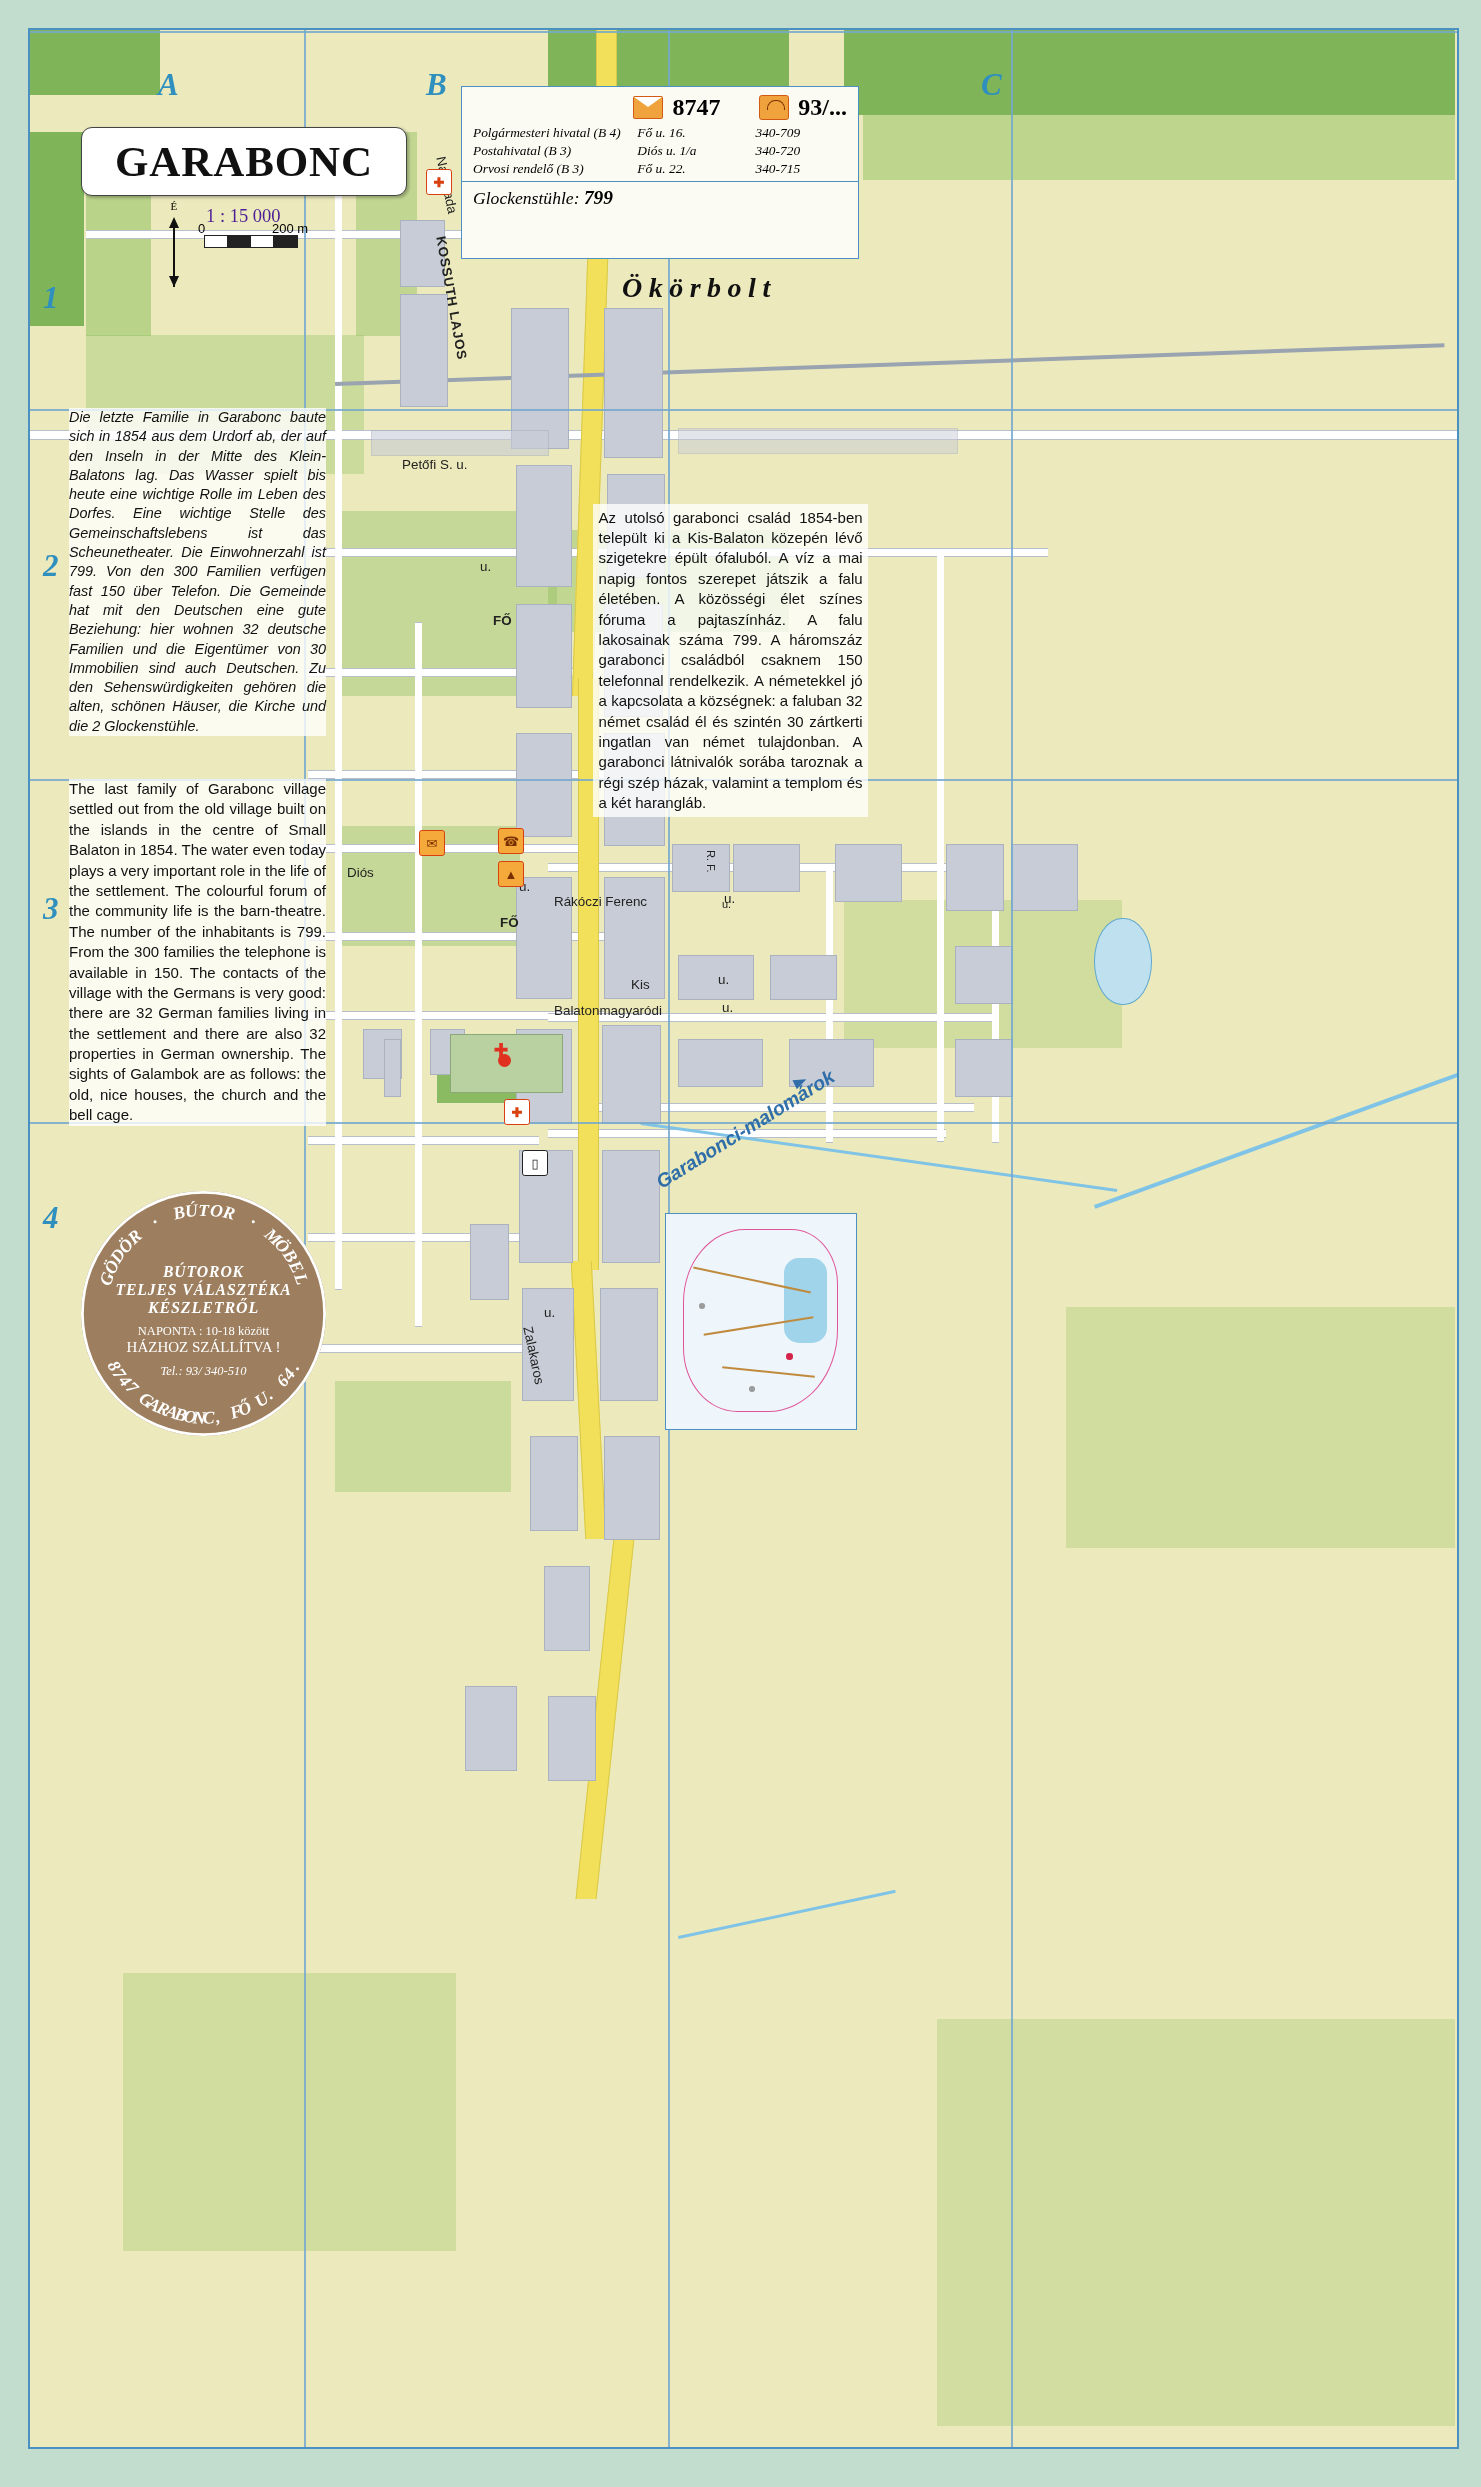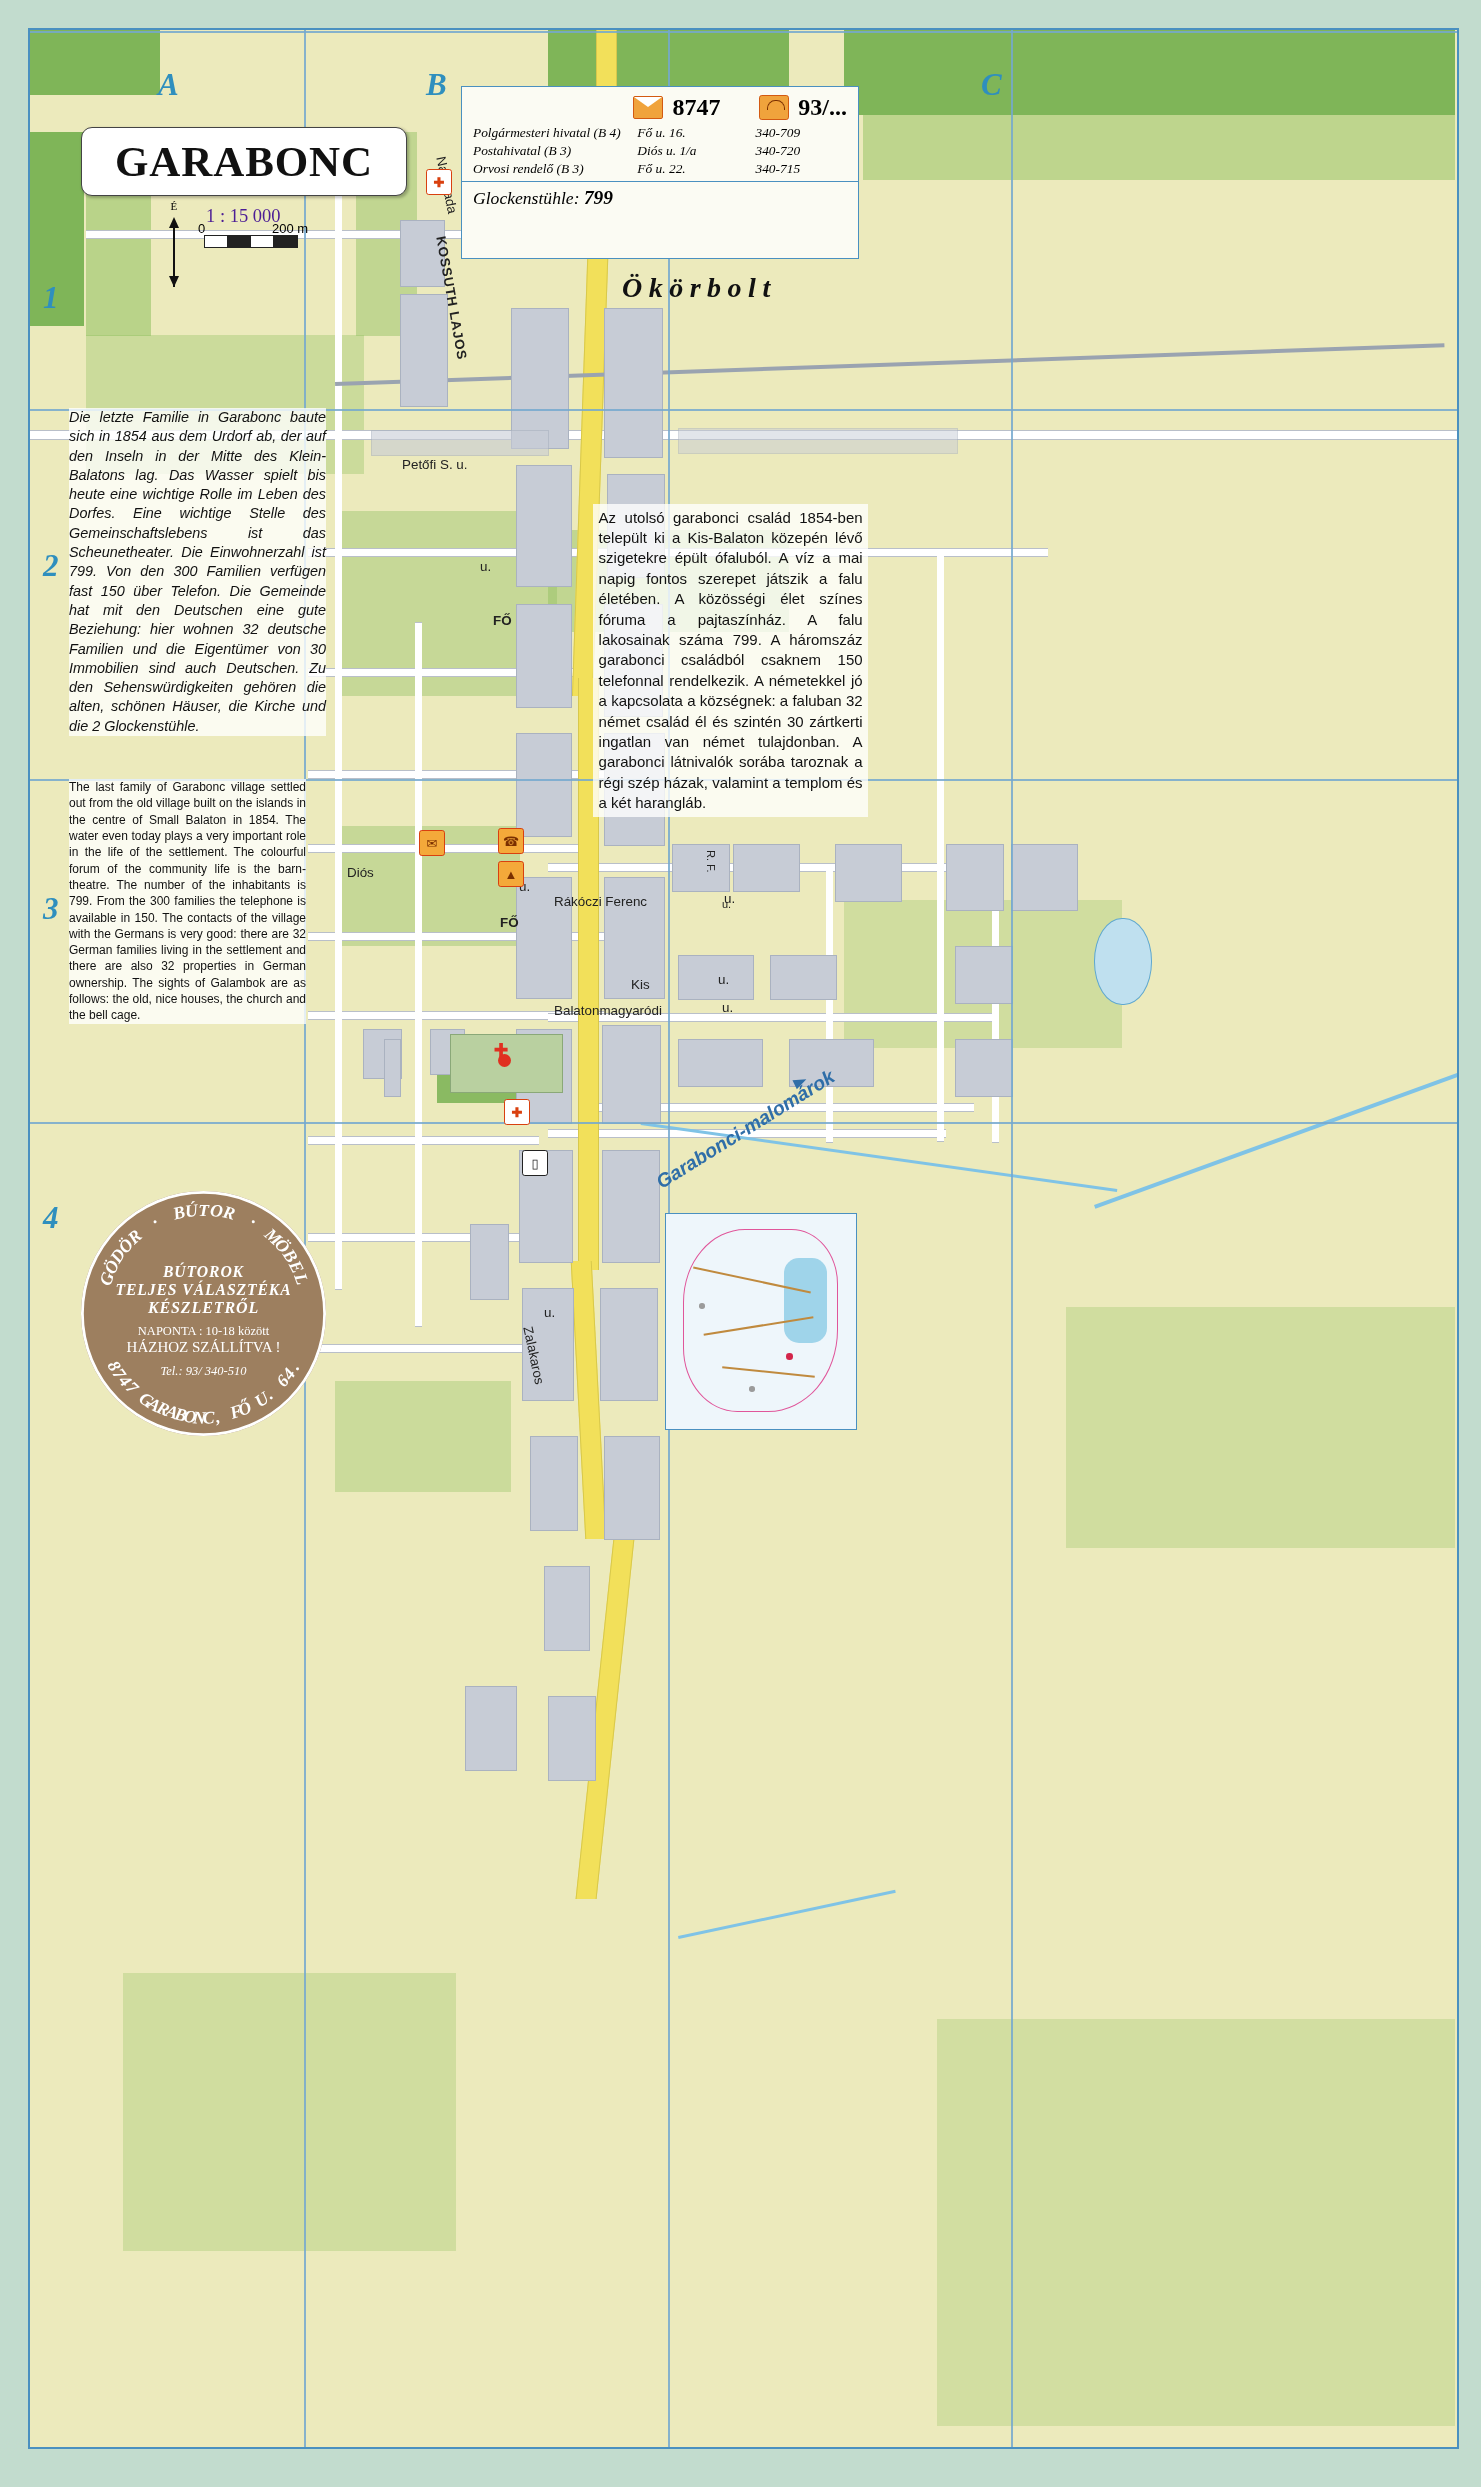--- a/index.html
+++ b/index.html
@@ -48,21 +48,21 @@
   #info-rows .r{display:flex;margin-bottom:1.9px;}
   #info-rows .c1{width:167px;}
   #info-rows .c2{width:120px;}
   #info-rows .c3{width:93px;text-align:left;}
   #pop-line{padding:5.6px 11px;font-style:italic;font-family:"Liberation Serif",serif;font-size:17.6px;border-top:0.9px solid #4a90c0;margin-top:3.7px;}
   #pop-line b{font-size:19.4px;}
 
   
   .textpanel{position:absolute;background:rgba(255,255,255,.78);font-family:"Liberation Sans",sans-serif;text-align:justify;color:#111;}
   #de-text{left:39px;top:378px;width:257px;font-style:italic;font-size:14.4px;line-height:1.34;}
-  #en-text{left:39px;top:749px;width:237px;font-size:12px;line-height:1.36;}
+  #en-text{left:39px;top:749px;width:257px;font-size:15px;line-height:1.36;}
   #hu-text{left:563px;top:474px;width:264px;font-size:15px;line-height:1.36;padding:3.7px 5.6px;}
   .streetname{position:absolute;font-size:13.4px;color:#222;white-space:nowrap;}
   .rotated{transform-origin:left top;}
 
   #okorbolt{position:absolute;left:592px;top:242px;font-family:"Liberation Serif",serif;font-style:italic;font-weight:bold;font-size:28px;letter-spacing:6.5px;color:#111;}
 
   
   .micon{position:absolute;width:24px;height:24px;background:#f4a93a;border:1.9px solid #d9400f;border-radius:2.8px;display:flex;align-items:center;justify-content:center;font-size:13px;color:#7a2f00;}
   .cross{position:absolute;color:#e03020;font-size:24px;font-weight:bold;}
 

